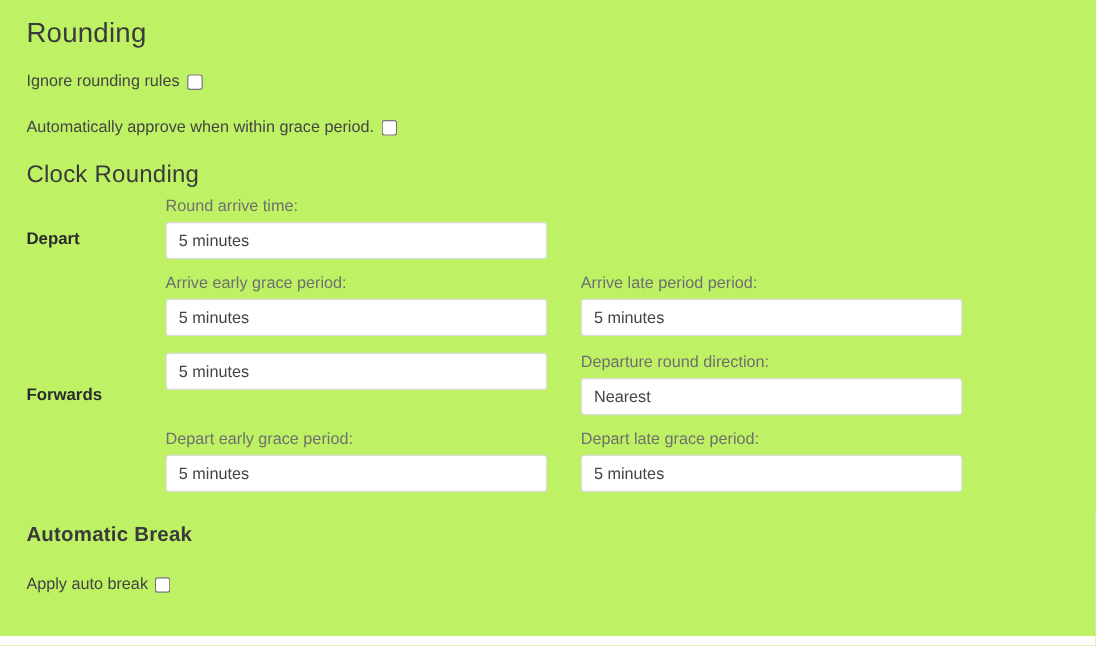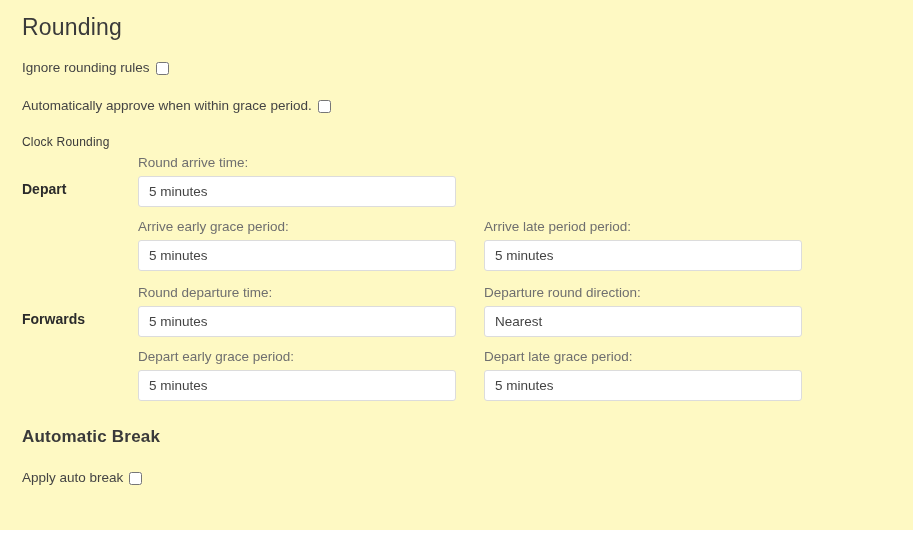--- a/index.html
+++ b/index.html
@@ -13,39 +13,39 @@
     font-family: "Liberation Sans", sans-serif;
     color: #333333;
     overflow: hidden;
   }
   .page {
     position: relative;
     width: 913px;
     height: 538px;
     box-sizing: border-box;
     padding: 14px 0 0 0;
-    background: #fef9c3;
+    background: #bef264;
   }
   .bottom-strip {
     position: absolute;
     left: 0;
     bottom: 0;
     width: 913px;
     height: 8px;
     background: #ffffff;
   }
   .h1 {
     font-size: 23px;
     font-weight: normal;
     color: #3a3a3a;
     margin: 0 0 10px 22px;
     letter-spacing: 0.2px;
   }
   .h2 {
-    font-size: 12px;
+    font-size: 20px;
     font-weight: normal;
     color: #3a3a3a;
     margin: 0 0 0 22px;
     letter-spacing: 0.2px;
   }
   .h2.break-heading {
     font-weight: bold;
     font-size: 17px;
   }
   .checkrow {
@@ -164,21 +164,20 @@
         <input class="control" type="text" value="5 minutes" style="">
       </div>
     </div>
   </div>
 
   <div class="grid-block departure-block">
     <div class="row">
       <div class="row-label departure">Forwards</div>
       <div class="fields">
         <div class="field">
-          <span class="caption">Round departure time:</span>
           <input class="control" type="text" value="5 minutes" style="">
         </div>
         <div class="field">
           <span class="caption">Departure round direction:</span>
           <input class="control" type="text" value="Nearest" style="">
         </div>
       </div>
     </div>
     <div class="subrow">
       <div class="field">

